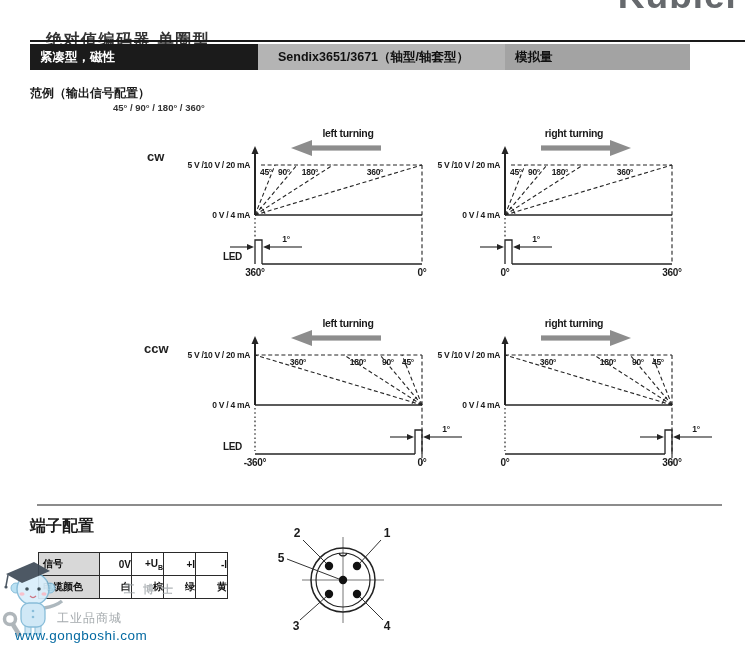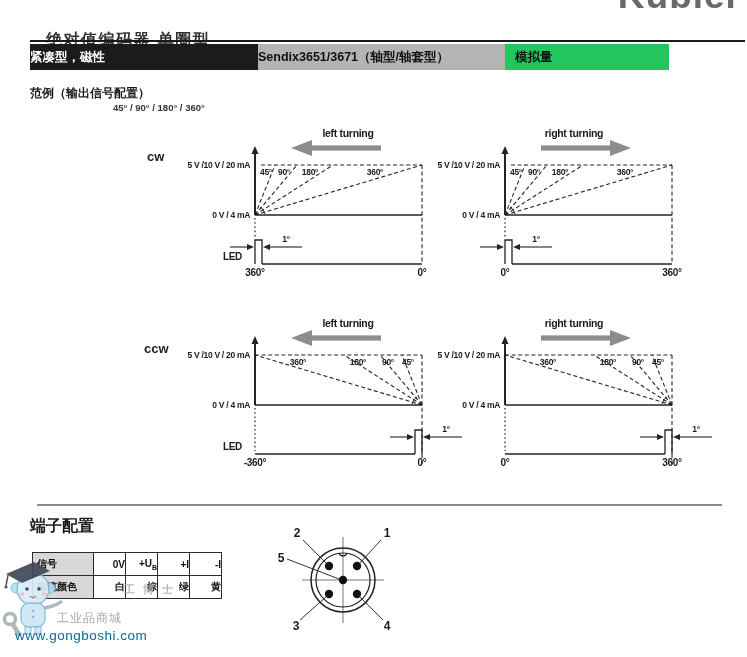--- a/index.html
+++ b/index.html
@@ -7,32 +7,32 @@
         font-family:"Liberation Sans",sans-serif;color:#1b1b1b;border-right:1px solid #e3e3e3;}
   
   .logo-clip{position:absolute;top:0;left:540px;width:205px;height:16px;overflow:hidden;}
   .logo-clip span{display:block;text-align:right;font-size:37px;line-height:38px;font-weight:bold;
                   color:#66696d;margin-top:-23px;letter-spacing:1px;padding-right:4px;}
   .title{position:absolute;left:30px;top:14px;margin:16px;font-size:16px;font-weight:bold;
          color:#333;letter-spacing:1.5px;}
   .top-rule{position:absolute;left:30px;top:40px;width:715px;height:2px;background:#1a1a1a;}
   .bar{position:absolute;left:30px;top:44px;height:26px;display:flex;}
   .seg{height:26px;line-height:26px;font-size:12.5px;font-weight:bold;white-space:nowrap;}
-  .seg-black{width:228px;background:#1b1b1b;color:#fff;box-sizing:border-box;}
-  .seg-gray{width:247px;background:#b4b4b4;color:#111;padding-left:0;box-sizing:border-box;}
+  .seg-black{width:228px;background:#1b1b1b;color:#fff;padding-left:10px;box-sizing:border-box;}
+  .seg-gray{width:247px;background:#b4b4b4;color:#111;padding-left:20px;box-sizing:border-box;}
   .seg-gray .suffix{font-weight:bold;}
-  .seg-light{width:164px;background:#22c55e;color:#111;padding-left:10px;box-sizing:border-box;}
+  .seg-light{width:185px;background:#a3a3a3;color:#111;padding-left:10px;box-sizing:border-box;}
   .example-label{position:absolute;left:30px;top:85px;font-size:12px;font-weight:bold;}
   .example-values{position:absolute;left:113px;top:102px;font-size:9.5px;font-weight:bold;color:#333;}
   .rot-label{position:absolute;font-size:13px;font-weight:bold;color:#222;margin-top:20px;}
   svg.chart{position:absolute;overflow:visible;}
   svg text{font-family:"Liberation Sans",sans-serif;font-weight:bold;fill:#1b1b1b;}
   .divider{position:absolute;left:37px;top:504px;width:685px;height:2px;background:#8c8c8c;}
   .terminal-heading{position:absolute;left:30px;top:516px;font-size:16px;font-weight:bold;}
-  table.term{position:absolute;left:32px;top:552px;border-collapse:collapse;font-size:10px;
+  table.term{position:absolute;left:38px;top:552px;border-collapse:collapse;font-size:10px;
              font-weight:bold;color:#111;z-index:2;}
   table.term th,table.term td{border:1.2px solid #2a2a2a;height:22px;padding:0;}
   table.term th{background:#d8d8d8;width:56px;text-align:left;padding-left:4px;}
   table.term td{width:31px;text-align:right;background:transparent;}
   table.term sub{font-size:7px;}
   #connector{position:absolute;left:270px;top:515px;overflow:visible;}
   #mascot{position:absolute;left:0px;top:556px;opacity:.92;z-index:4;}
   .wm-name{position:absolute;left:84px;top:582px;font-size:11px;color:#9aa0a4;letter-spacing:8px;
            z-index:5;opacity:.75;font-weight:bold;margin-left:40px;}
   .wm-mall{position:absolute;left:57px;top:610px;font-size:12px;color:#9aa0a4;letter-spacing:1px;

